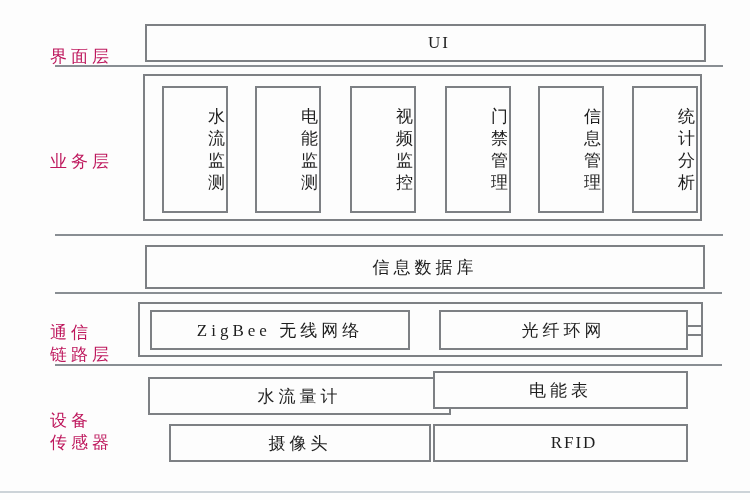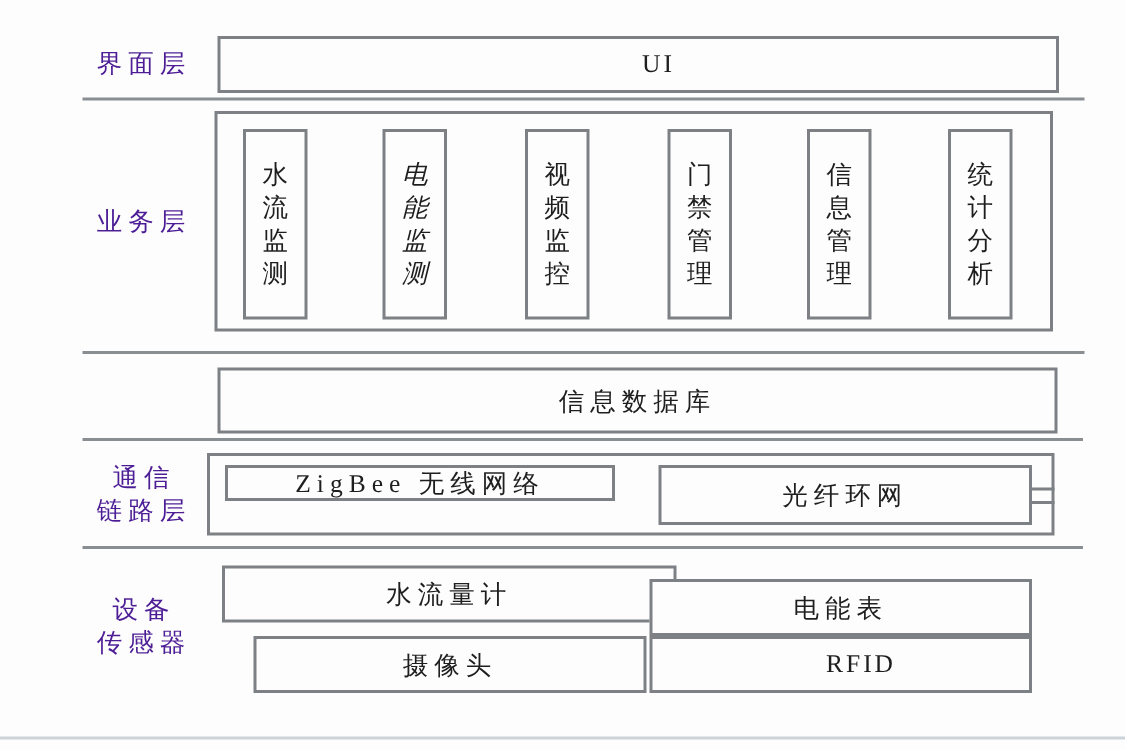--- a/index.html
+++ b/index.html
@@ -10,26 +10,26 @@
   .page{
     position:relative;
     width:750px;height:500px;
     background:#fdfdfd;
     overflow:hidden;
     color:#1e1e1e;
   }
   .layer-label{
     position:absolute;
     left:50px;width:92px;
-    text-align:center;
     font-size:17px;
     letter-spacing:4px;
     line-height:22px;
-    color:#4c1d95;
+    color:#be185d;
     white-space:nowrap;
+    margin-top:14px;
   }
   .sep{
     position:absolute;
     height:2px;
     background:#898e93;
   }
   .page-edge{
     position:absolute;
     left:0;top:491px;
     width:750px;height:2px;
@@ -52,24 +52,24 @@
     position:absolute;
     box-sizing:border-box;
     border:2px solid #7d8084;
     background:#fdfdfd;
   }
   .vbox{
     position:absolute;
     box-sizing:border-box;
     border:2px solid #7d8084;
     background:#fdfdfd;
-    top:86px;height:127px;width:43px;
+    top:86px;height:127px;width:66px;
     display:flex;
     align-items:center;
-    justify-content:center;
+    justify-content:flex-end;
   }
   .vbox span{
     display:block;
     width:19px;
     font-size:17px;
     line-height:22px;
     word-break:break-all;
     text-align:center;
     letter-spacing:0;
   }
@@ -104,41 +104,41 @@
   <div class="sep" style="top:292px;left:55px;width:667px;"></div>
   <div class="sep" style="top:364px;left:55px;width:667px;"></div>
   <div class="page-edge"></div>
 
   <div class="box latin" style="left:145px;top:24px;width:561px;height:38px;">UI</div>
 
   <div class="outer" style="left:143px;top:74px;width:559px;height:147px;"></div>
   <div class="vbox" style="left:162px;">
       <span>水流监测</span>
     </div>
-  <div class="vbox" style="left:255px;font-style:italic;">
+  <div class="vbox" style="left:255px;">
       <span>电能监测</span>
     </div>
   <div class="vbox" style="left:445px;">
       <span>门禁管理</span>
     </div>
   <div class="vbox" style="left:350px;">
       <span>视频监控</span>
     </div>
   <div class="vbox" style="left:538px;">
       <span>信息管理</span>
     </div>
   <div class="vbox" style="left:632px;">
       <span>统计分析</span>
     </div>
 
   <div class="box" style="left:145px;top:245px;width:560px;height:44px;">信息数据库</div>
 
   <div class="outer" style="left:138px;top:302px;width:565px;height:55px;"></div>
-  <div class="box" style="left:150px;top:310px;width:260px;height:24px;">ZigBee 无线网络</div>
+  <div class="box" style="left:150px;top:310px;width:260px;height:40px;">ZigBee 无线网络</div>
   <div class="box" style="left:439px;top:310px;width:249px;height:40px;">光纤环网</div>
   <div class="connector"></div>
 
   <div class="box" style="left:148px;top:377px;width:303px;height:38px;">水流量计</div>
-  <div class="box" style="left:433px;top:386px;width:255px;height:38px;">电能表</div>
+  <div class="box" style="left:433px;top:371px;width:255px;height:38px;">电能表</div>
   <div class="box" style="left:148px;top:424px;width:262px;height:38px;margin-left:21px;">摄像头</div>
   <div class="box latin" style="left:433px;top:424px;width:255px;height:38px;">RFID</div>
 
 </div>
 
 </body></html>

